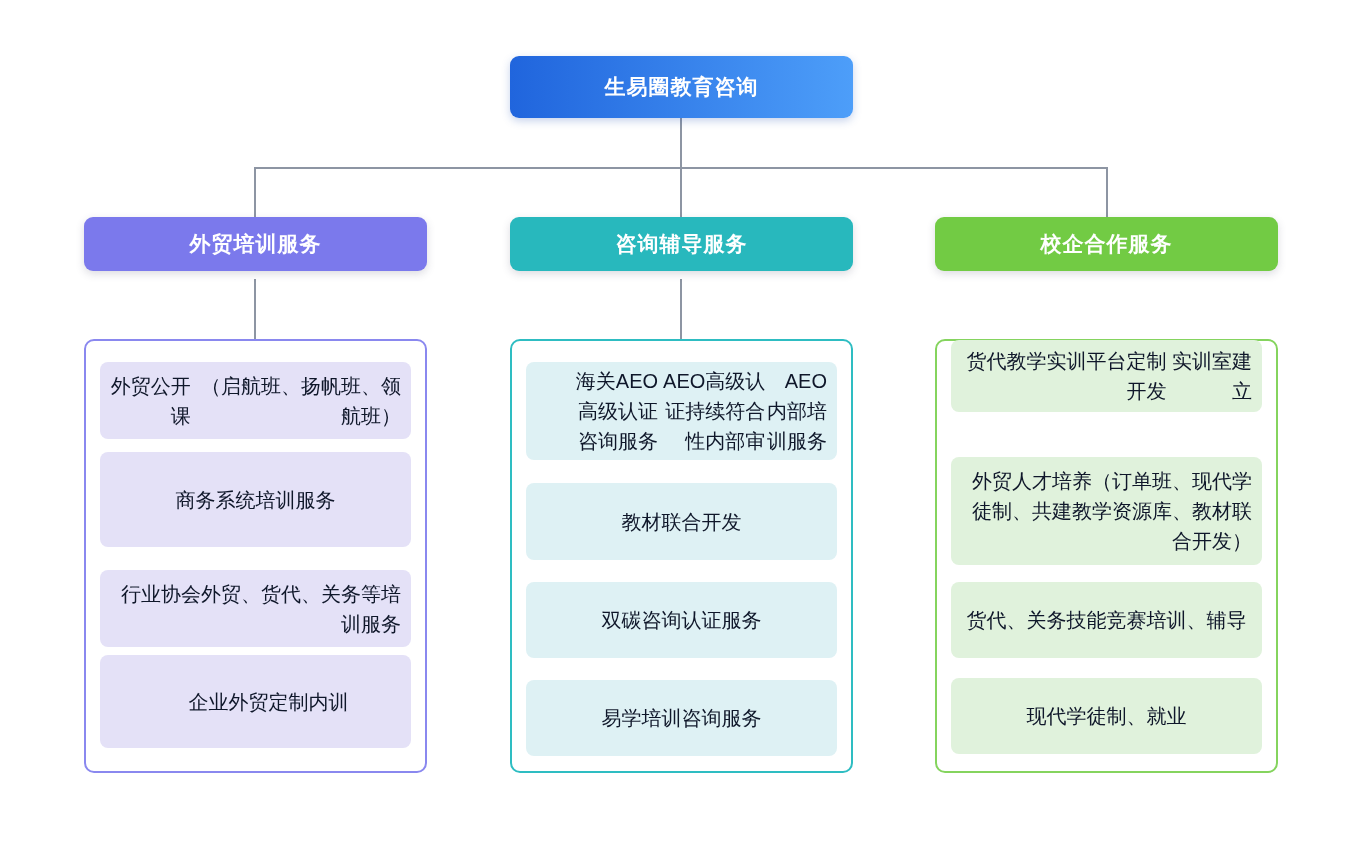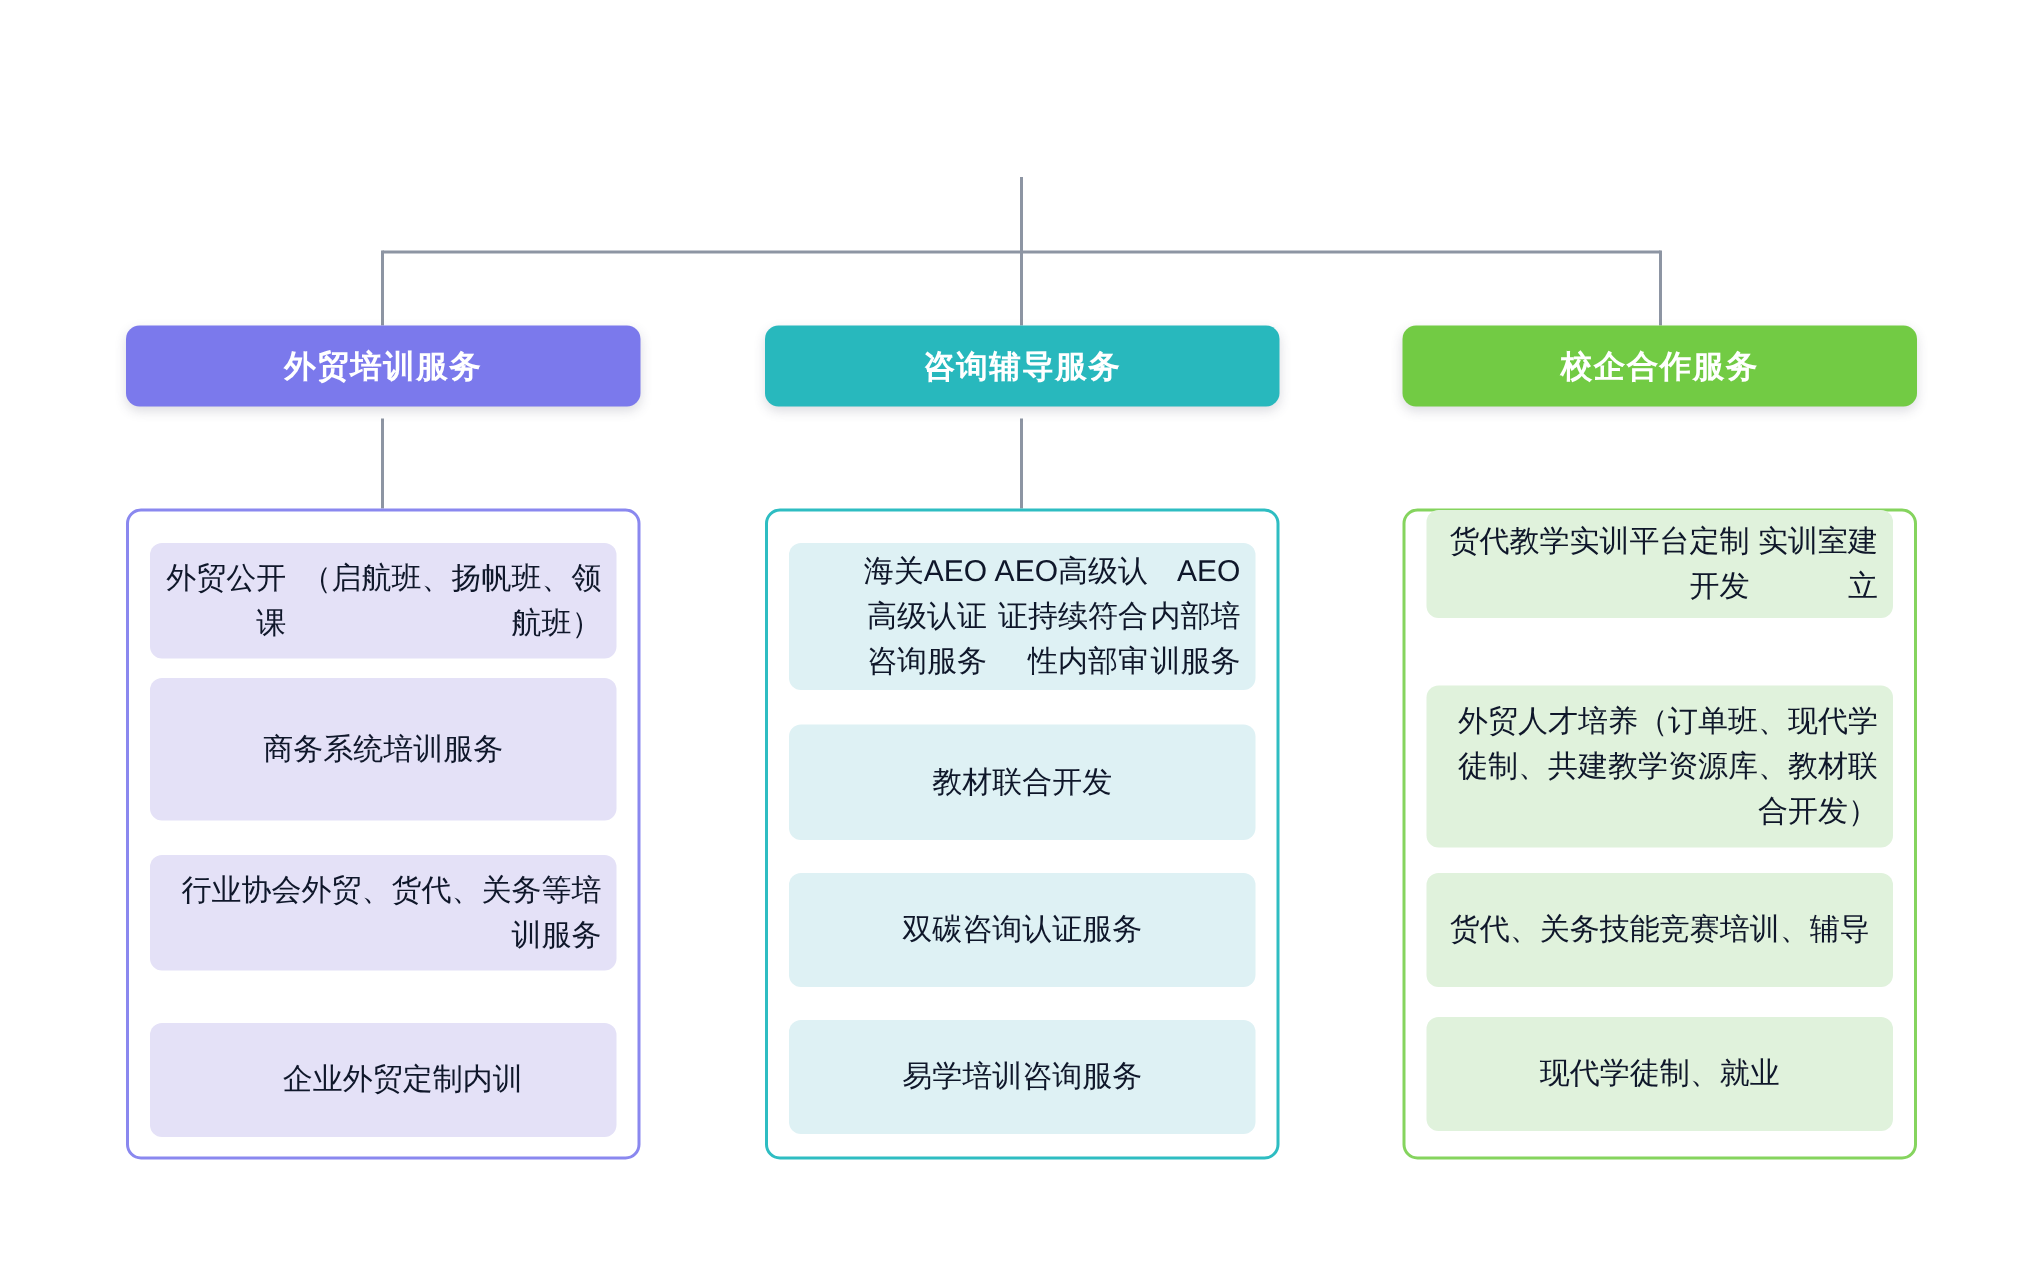--- a/index.html
+++ b/index.html
@@ -61,40 +61,41 @@
 <div class="canvas">
 
   <div class="connector conn-v" style="left:680px;top:118px;height:50px;"></div>
   <div class="connector conn-h" style="left:255px;top:167px;width:852px;"></div>
   <div class="connector conn-v" style="left:254px;top:167px;height:50px;"></div>
   <div class="connector conn-v" style="left:680px;top:167px;height:50px;"></div>
   <div class="connector conn-v" style="left:1106px;top:167px;height:50px;"></div>
   <div class="connector conn-v" style="left:254px;top:279px;height:60px;"></div>
   <div class="connector conn-v" style="left:680px;top:279px;height:60px;"></div>
 
+  <div class="root-node">生易圈教育咨询</div>
 
   <div class="branch-header h1">外贸培训服务</div>
   <div class="branch-header h2">咨询辅导服务</div>
   <div class="branch-header h3">校企合作服务</div>
 
   <div class="group-box g1"></div>
   <div class="group-box g2"></div>
   <div class="group-box g3"></div>
 
   <div class="item c1" style="top:362px;height:77px;">
     <span class="line">外贸公开课</span>
     <span class="line">（启航班、扬帆班、领航班）</span>
   </div>
   <div class="item c1" style="top:452px;height:95px;">
     <span class="line">商务系统培训服务</span>
   </div>
   <div class="item c1" style="top:570px;height:77px;">
     <span class="line">行业协会外贸、货代、关务等培训服务</span>
   </div>
-  <div class="item c1" style="top:682px;height:76px;padding-left:36px;">
+  <div class="item c1" style="top:655px;height:93px;padding-left:36px;">
     <span class="line">企业外贸定制内训</span>
   </div>
 
   <div class="item c2" style="top:362px;height:98px;padding-left:40px;">
     <span class="line">海关AEO高级认证咨询服务</span>
     <span class="line">AEO高级认证持续符合性内部审</span>
     <span class="line">AEO内部培训服务</span>
   </div>
   <div class="item c2" style="top:483px;height:77px;">
     <span class="line">教材联合开发</span>

